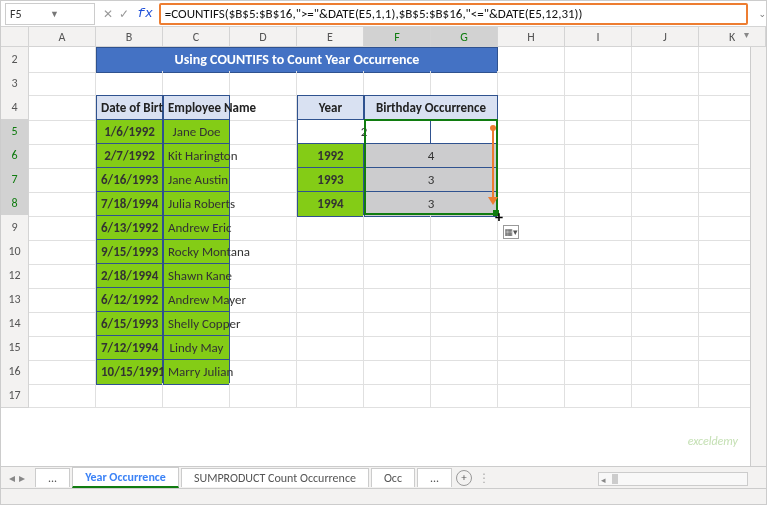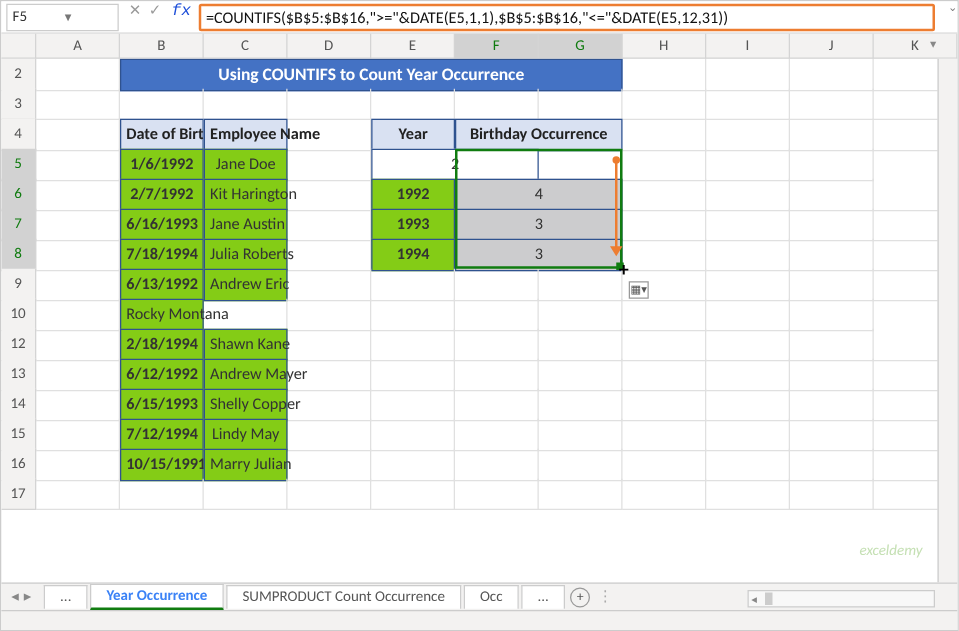--- a/index.html
+++ b/index.html
@@ -1,20 +1,20 @@
 <!DOCTYPE html>
 <html><head>
 <meta charset="utf-8">
 <style>
   * { box-sizing: border-box; margin: 0; padding: 0; }
   body { font-family: Calibri, Arial, sans-serif; font-size: 13px; background: #fff; color: #333; user-select: none; }
   .app { width: 767px; height: 505px; position: relative; overflow: hidden; border: 1px solid #ccc; }
 
   
-  .topbar { display: flex; height: 26px; border-bottom: 1px solid #d4d4d4; background: #fff; }
+  .topbar { display: flex; align-items: center; height: 26px; border-bottom: 1px solid #d4d4d4; background: #fff; }
   .namebox { display: flex; align-items: center; width: 90px; height: 22px; border: 1px solid #ccc; margin: 2px 4px; padding: 0 4px; background: #fff; }
   .namebox span { flex: 1; font-size: 12px; }
   .namebox .arrow { font-size: 9px; color: #777; }
   .fx-btns { display: flex; gap: 6px; padding: 0 4px; color: #999; font-size: 12px; }
   .fx { font-style: italic; font-family: Liberation Mono, monospace; color: #1d4ed8; padding: 0 4px; }
   .formula-wrap { flex: 1; display: flex; align-items: center; height: 22px; margin: 2px 6px 2px 2px; border: 2px solid #ed7d31; border-radius: 2px; padding: 0 4px; }
   .formula-text { font-size: 13px; color: #111; white-space: nowrap; }
   .dropdown-arrow { font-size: 9px; color: #777; padding-left: 4px; }
 
   
@@ -207,20 +207,21 @@
         <div class="cell"></div>
         <div class="cell"></div>
         <div class="cell"></div>
         <div class="cell"></div>
         <div class="cell"></div>
         <div class="cell"></div>
     </div>
     <div class="row">
       <div class="rowhdr">10</div>
       <div class="cell"></div>
+      <div class="cell dcell bold">9/15/1993</div>
       <div class="cell dcell">Rocky Montana</div>
       <div class="cell"></div>
         <div class="cell"></div>
         <div class="cell"></div>
         <div class="cell"></div>
         <div class="cell"></div>
         <div class="cell"></div>
         <div class="cell"></div>
         <div class="cell"></div>
     </div>

